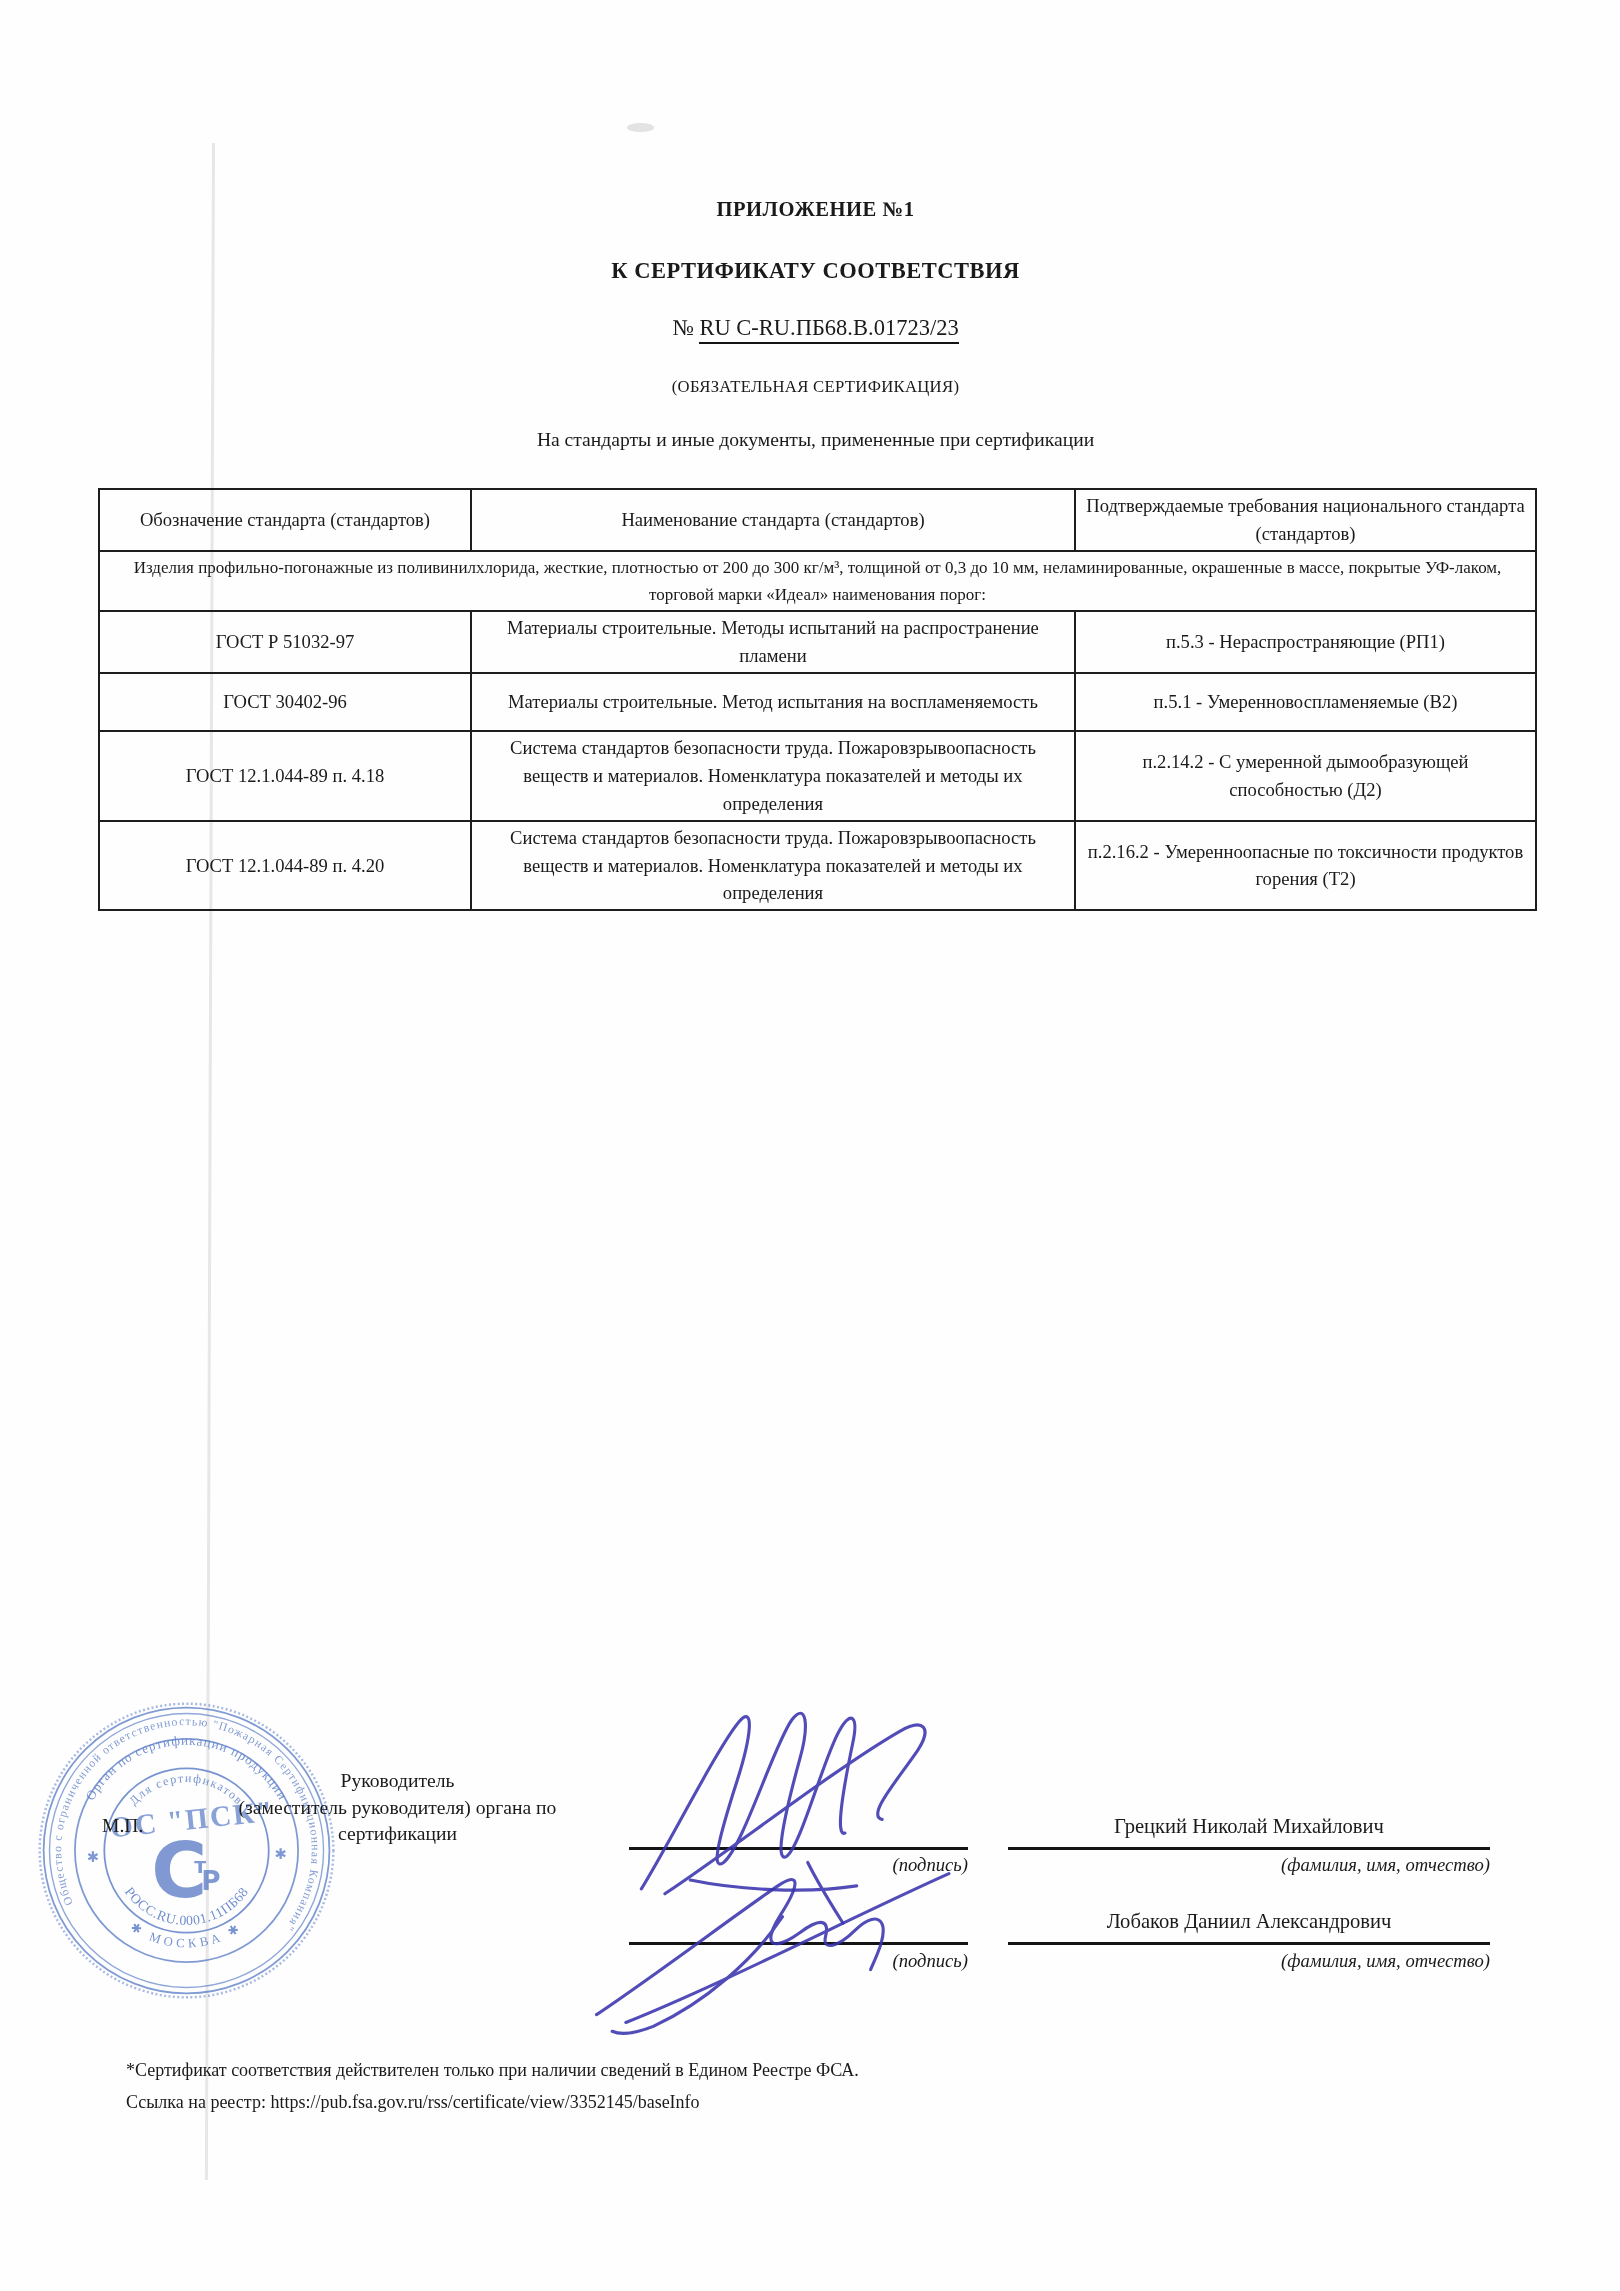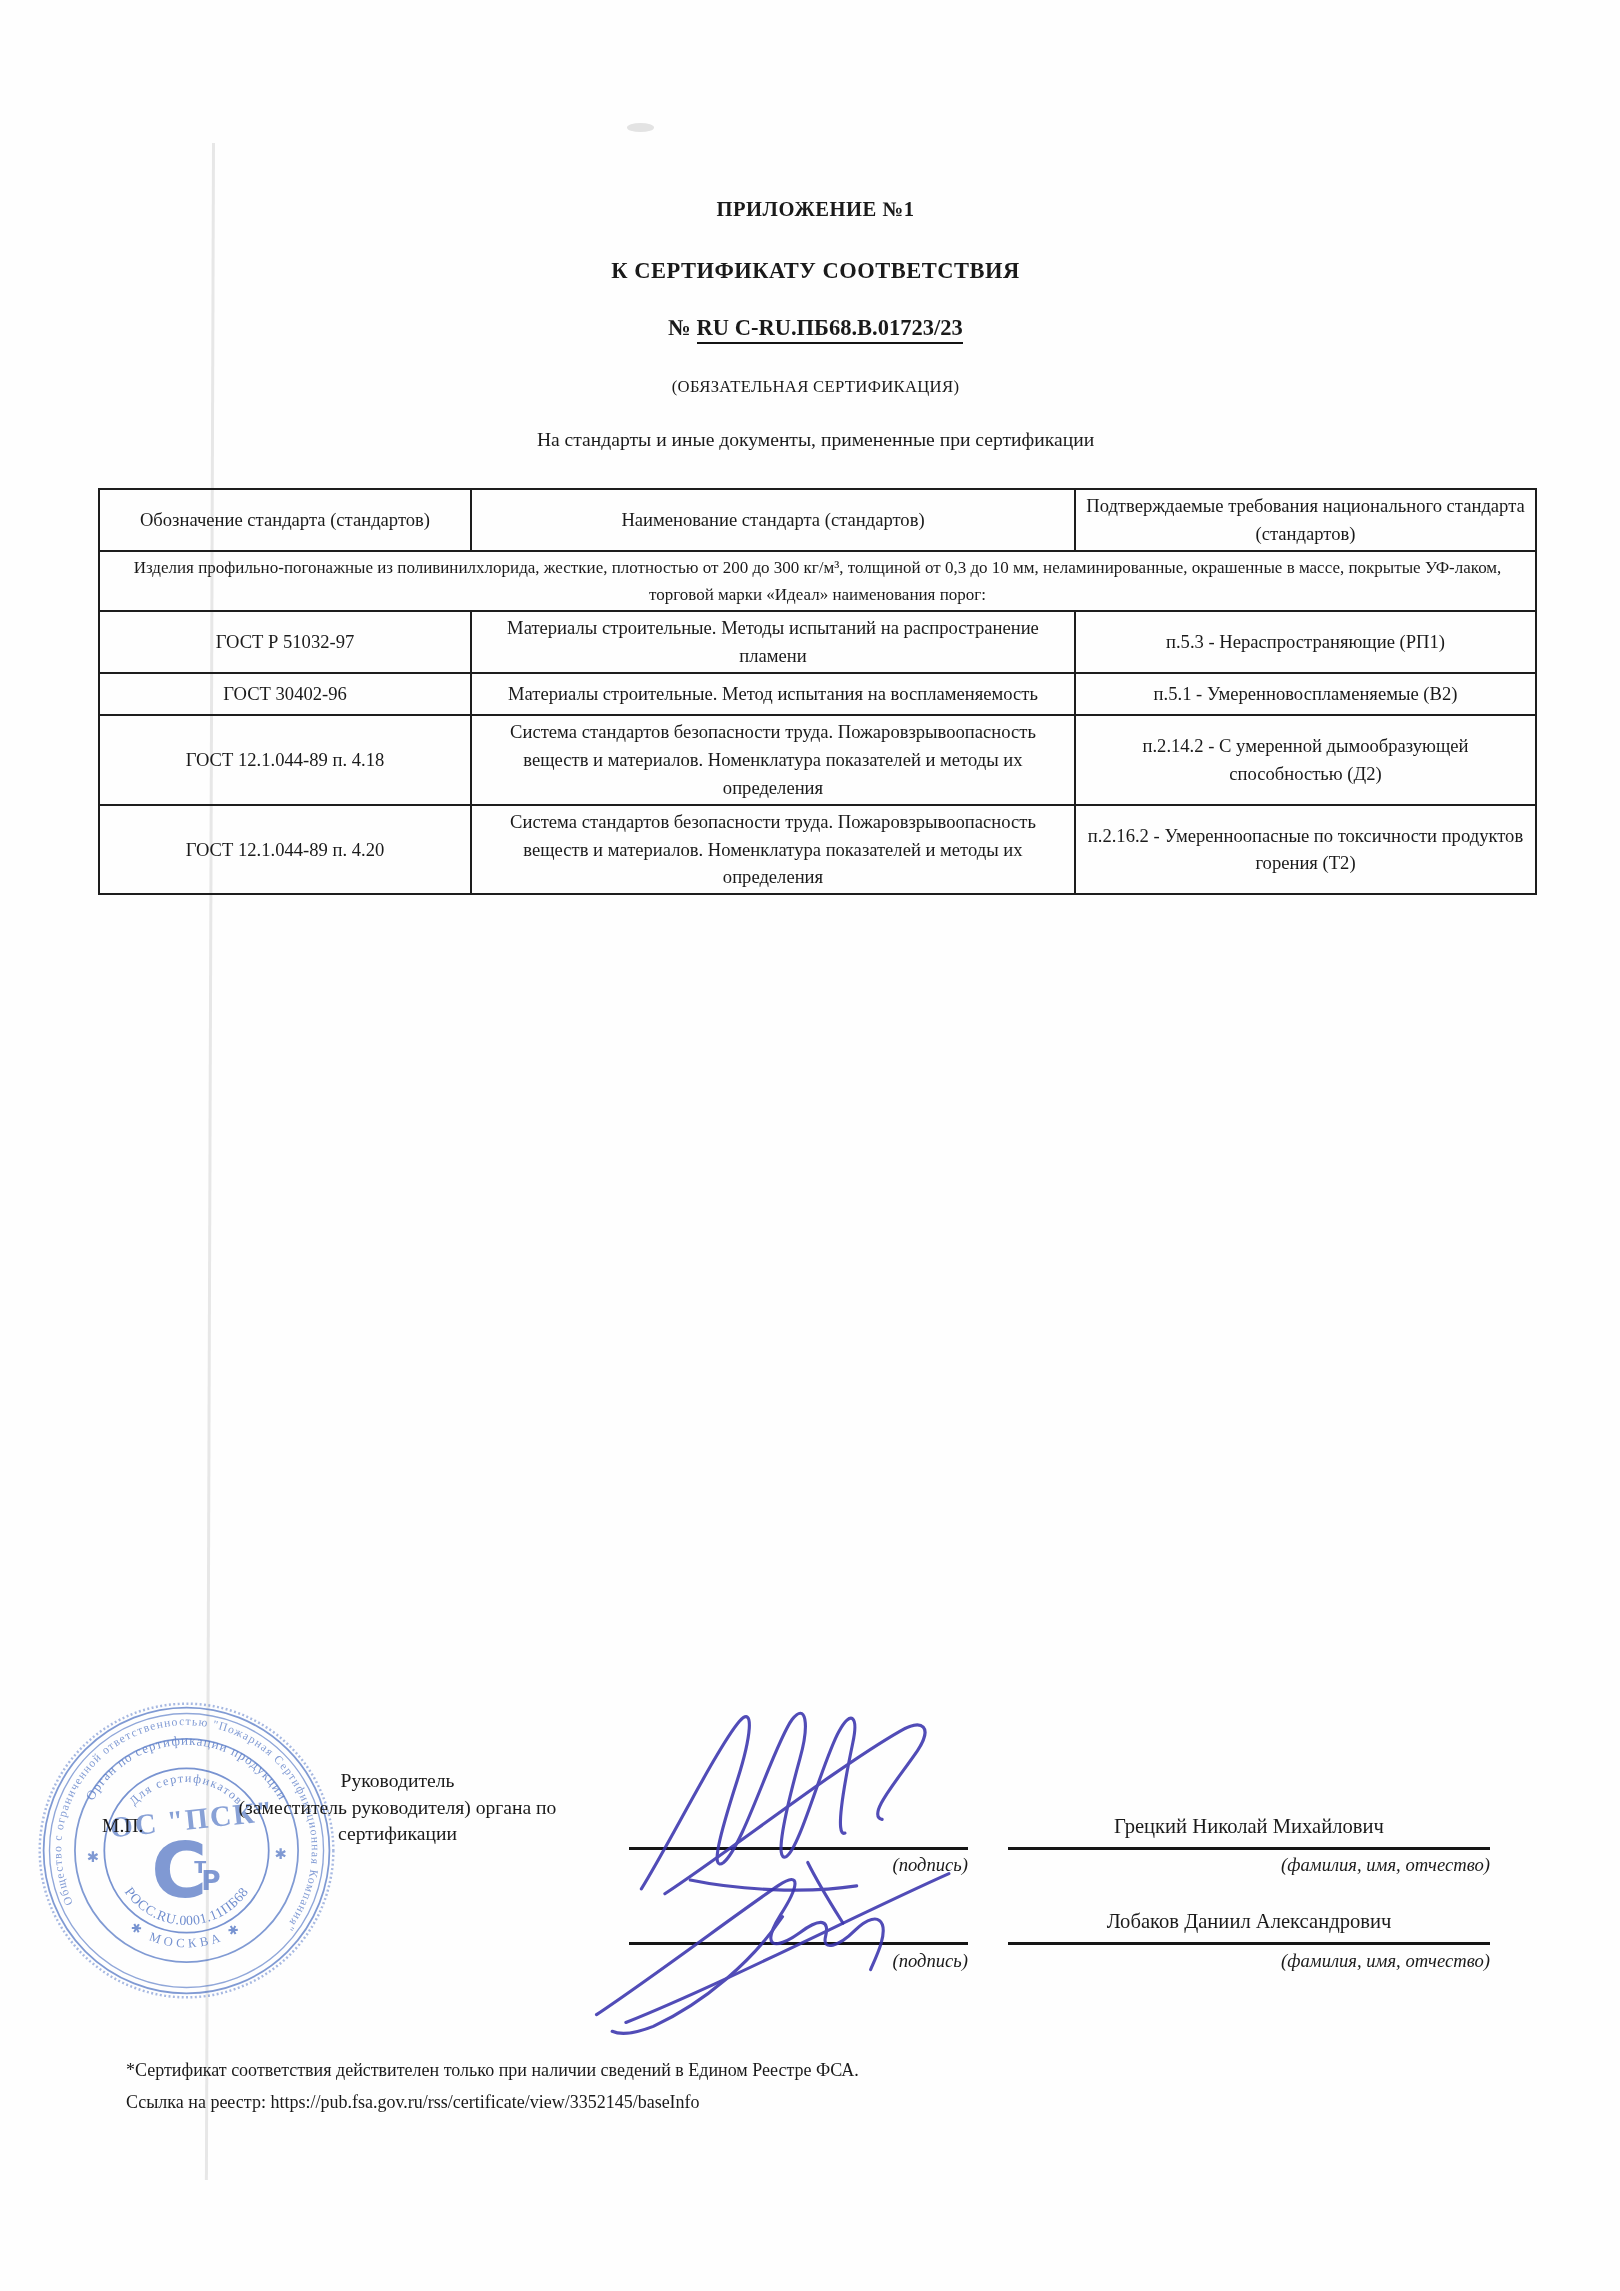--- a/index.html
+++ b/index.html
@@ -7,21 +7,21 @@
   #page {
     position:relative; width:1620px; height:2292px;
     background:#fefefe; overflow:hidden;
     font-family:"Liberation Serif", serif; color:#1a1a1a;
   }
   .abs { position:absolute; }
   .ctr { width:100%; text-align:center;padding-left:11px; }
   .scan-line { background:#e7e7e7; }
   .t1 { font-size:20.6px; font-weight:bold; letter-spacing:0.5px; }
   .t2 { font-size:22.5px; font-weight:bold; letter-spacing:0.5px; }
-  .num { font-size:22.5px; font-weight:bold; }
+  .num { font-size:22.5px; font-weight:normal; }
   .num .u { border-bottom:2.9px solid #141414; padding-bottom:2px; }
   .sub { font-size:16.7px; letter-spacing:0.3px; }
   .head { font-size:19.6px; font-weight:normal; }
   table.std {
     border-collapse:collapse; width:1437px; table-layout:fixed;
     font-size:18.6px; line-height:1.5;
   }
   table.std td {
     border:2px solid #1d1d1d; border-top-width:2.9px; border-bottom-width:2.9px;
     text-align:center; vertical-align:middle; padding:2px 7.8px;
@@ -64,21 +64,21 @@
       </tr>
       <tr>
         <td colspan="3" class="prod" style="height:55px; padding:2px 15.7px;">Изделия профильно-погонажные из поливинилхлорида, жесткие, плотностью от 200 до 300 кг/м³, толщиной от 0,3 до 10 мм, неламинированные, окрашенные в массе, покрытые УФ-лаком, торговой марки «Идеал» наименования порог:</td>
       </tr>
       <tr>
         <td style="height:54px;">ГОСТ Р 51032-97</td>
         <td>Материалы строительные. Методы испытаний на распространение пламени</td>
         <td>п.5.3 - Нераспространяющие (РП1)</td>
       </tr>
       <tr>
-        <td style="height:42px;">ГОСТ 30402-96</td>
+        <td style="height:58px;">ГОСТ 30402-96</td>
         <td>Материалы строительные. Метод испытания на воспламеняемость</td>
         <td>п.5.1 - Умеренновоспламеняемые (В2)</td>
       </tr>
       <tr>
         <td style="height:84px;">ГОСТ 12.1.044-89 п. 4.18</td>
         <td>Система стандартов безопасности труда. Пожаровзрывоопасность веществ и материалов. Номенклатура показателей и методы их определения</td>
         <td>п.2.14.2 - С умеренной дымообразующей способностью (Д2)</td>
       </tr>
       <tr>
         <td style="height:83px;">ГОСТ 12.1.044-89 п. 4.20</td>

